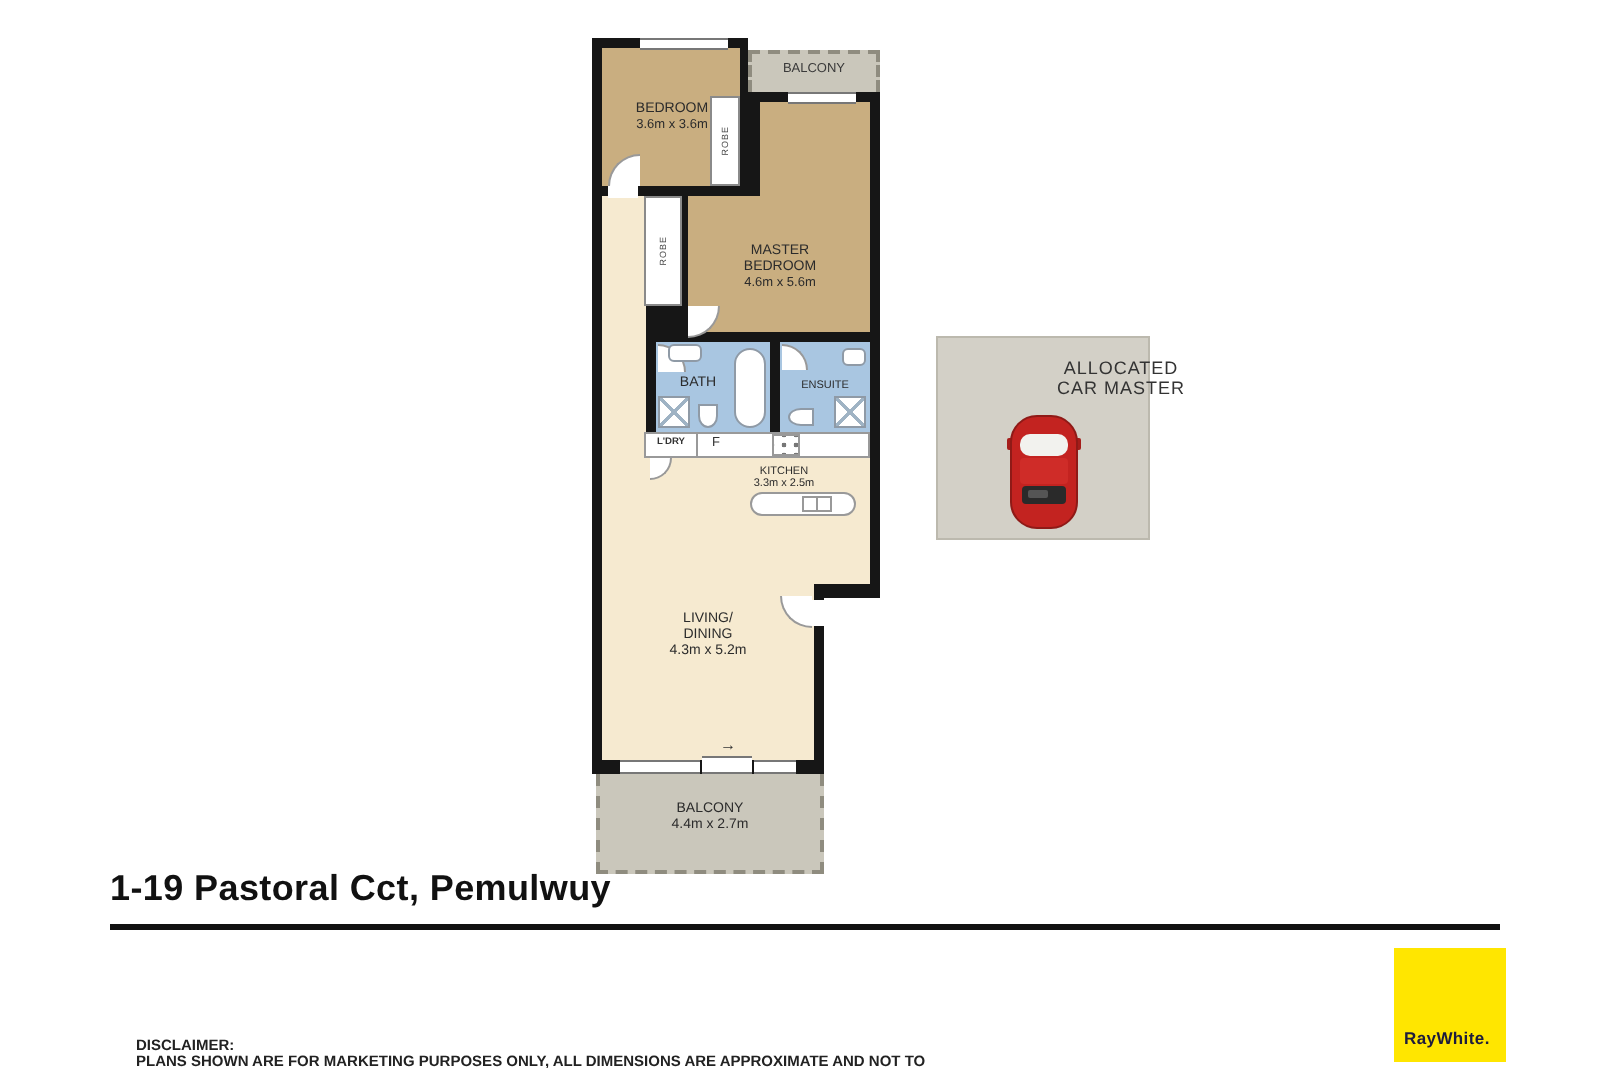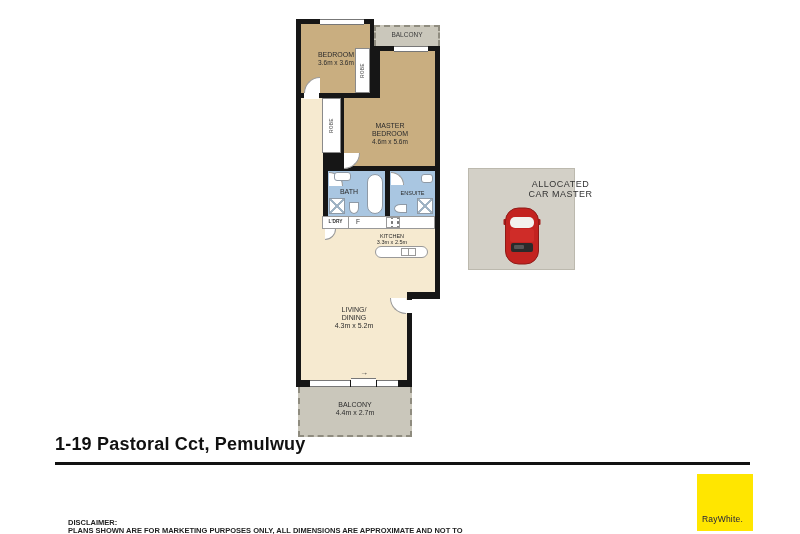--- a/index.html
+++ b/index.html
@@ -138,16 +138,16 @@
 
   <div class="abs" style="left:55px;top:434px;font-size:18px;font-weight:bold;color:#111;letter-spacing:.2px;">1-19 Pastoral Cct, Pemulwuy</div>
   <div class="abs" style="left:55px;top:462px;width:695px;height:3px;background:#111;"></div>
 
   <div class="abs" style="left:68px;top:479px;width:402px;font-size:7.5px;font-weight:bold;color:#222;line-height:8.3px;margin-top:40px;">
     <div>DISCLAIMER:</div>
     <div>PLANS SHOWN ARE FOR MARKETING PURPOSES ONLY, ALL DIMENSIONS ARE APPROXIMATE AND NOT TO SCALE, THEY ARE SUBJECT TO ERRORS AND INACCURACIES AND NO LIABILITY WILL BE ACCEPTED. INTERESTED PARTIES SHOULD MAKE THEIR OWN INQUIRIES.</div>
   </div>
 
   <div class="abs" style="left:697px;top:474px;width:56px;height:57px;background:#ffe600;">
-    <span style="position:absolute;left:5px;bottom:7px;font-size:8.5px;font-weight:normal;color:#1d1c3d;letter-spacing:.2px;">RayWhite.</span>
+    <span style="position:absolute;left:5px;bottom:7px;font-size:8.5px;font-weight:bold;color:#1d1c3d;letter-spacing:.2px;">RayWhite.</span>
   </div>
 
 </div>
 
 </body></html>

